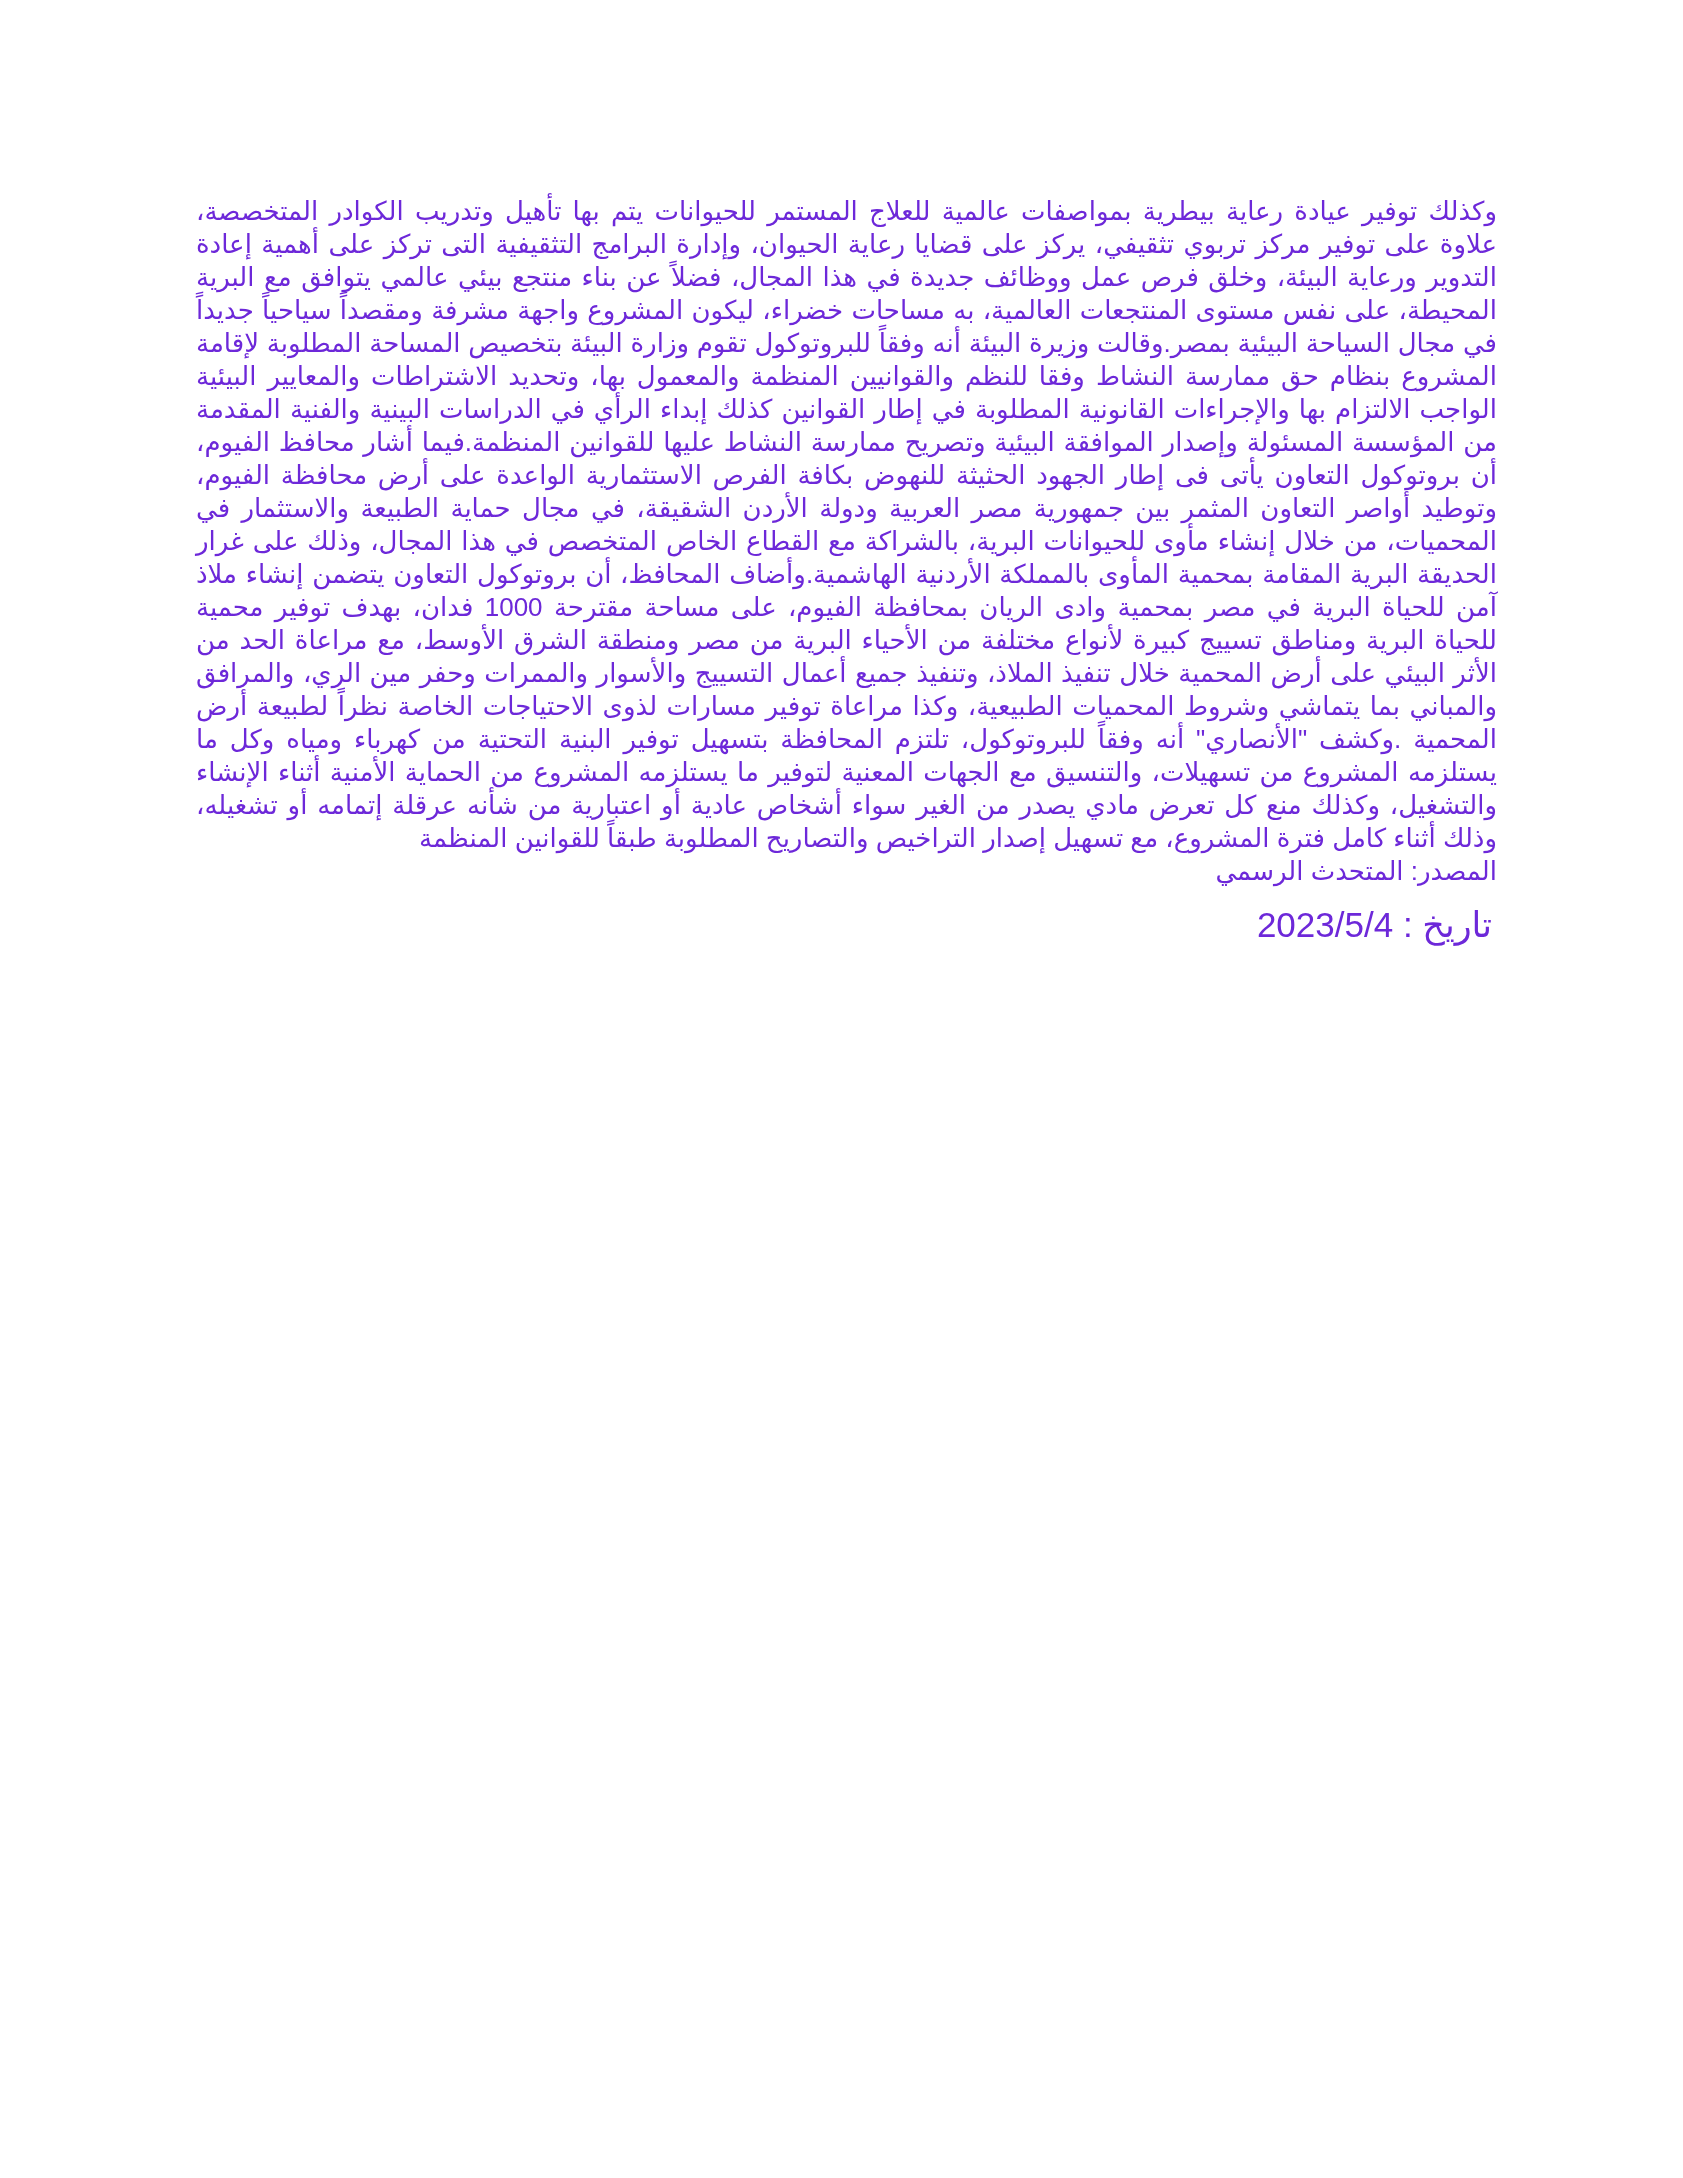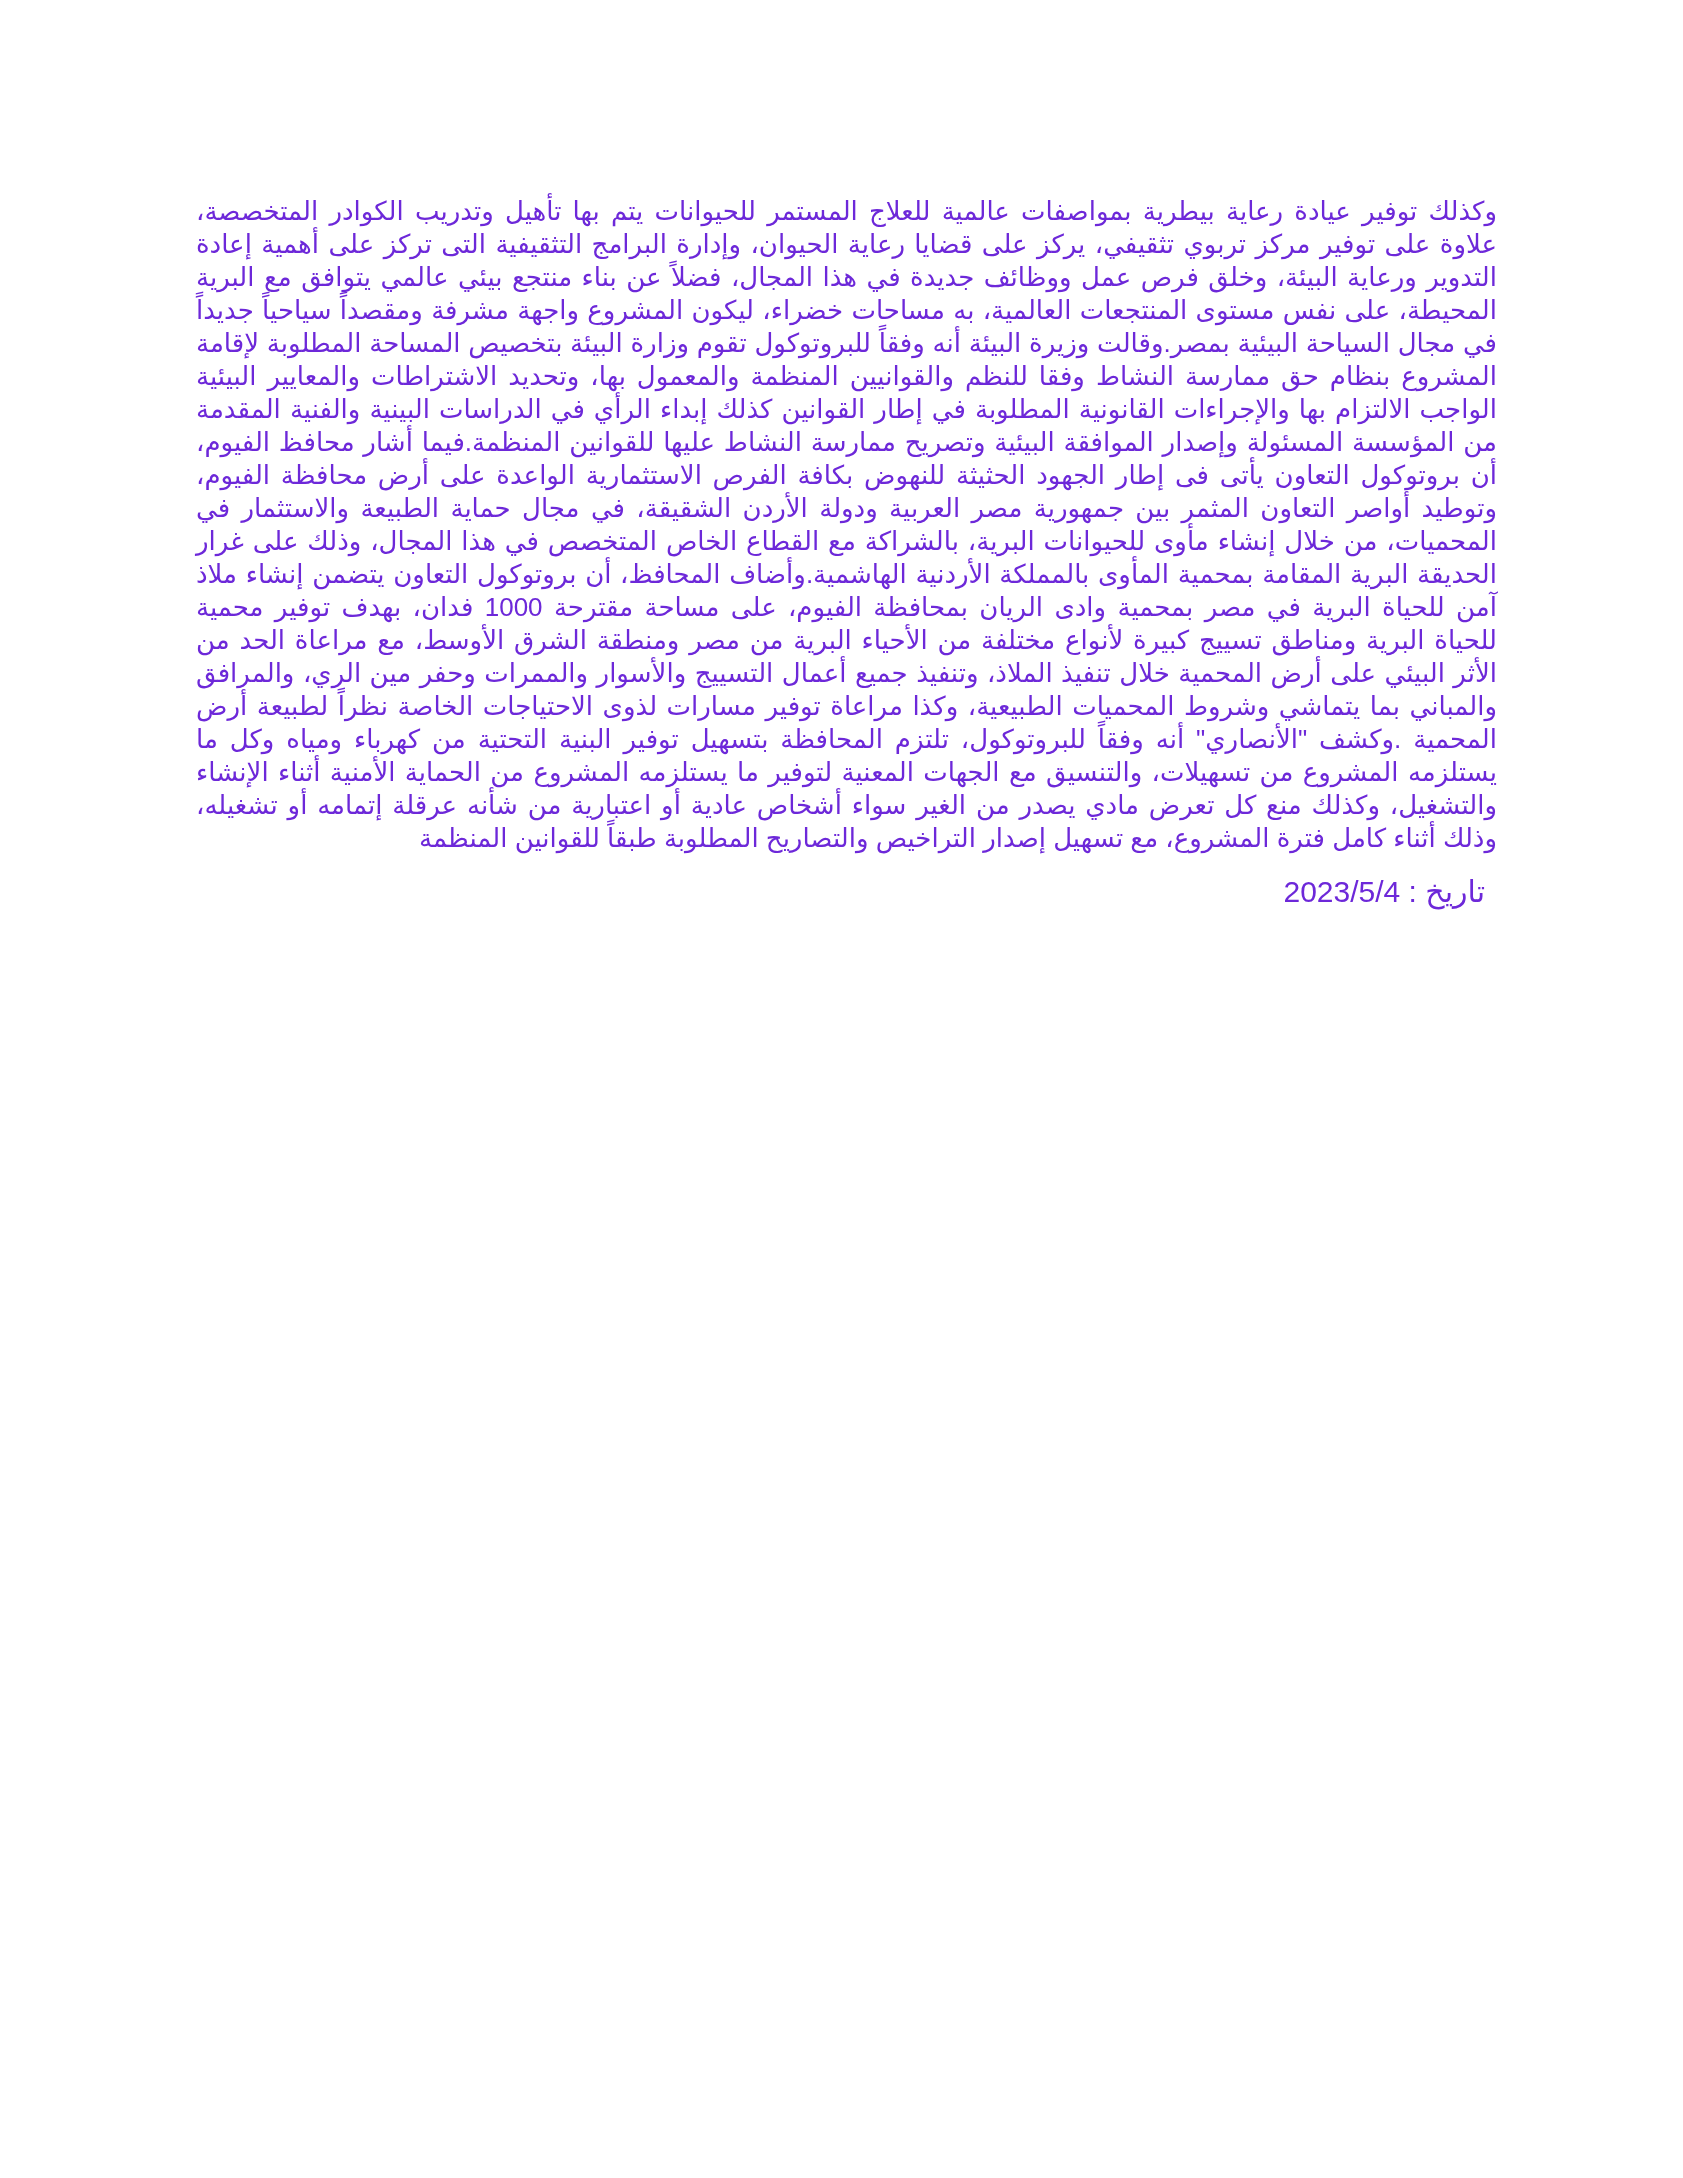--- a/index.html
+++ b/index.html
@@ -27,35 +27,39 @@
     .body-paragraph {
       margin: 0;
       text-align: justify;
       text-align-last: right;
     }
     .source-line {
       margin: 0;
       text-align: right;
     }
     .date-line {
-      margin: 20px 12px 0 0;
+      margin: 20px 5px 0 0;
       text-align: right;
-      font-size: 30px;
+      font-size: 35px;
     }
     .date-value {
       direction: ltr;
       unicode-bidi: embed;
     }
   </style>
 </head>
 <body>
 
 <div class="page">
   <p class="body-paragraph">وكذلك توفير عيادة رعاية بيطرية بمواصفات عالمية للعلاج المستمر للحيوانات يتم بها تأهيل وتدريب الكوادر المتخصصة، علاوة على توفير مركز تربوي تثقيفي، يركز على قضايا رعاية الحيوان، وإدارة البرامج التثقيفية التى تركز على أهمية إعادة التدوير ورعاية البيئة، وخلق فرص عمل ووظائف جديدة في هذا المجال، فضلاً عن بناء منتجع بيئي عالمي يتوافق مع البرية المحيطة، على نفس مستوى المنتجعات العالمية، به مساحات خضراء، ليكون المشروع واجهة مشرفة ومقصداً سياحياً جديداً في مجال السياحة البيئية بمصر.وقالت وزيرة البيئة أنه وفقاً للبروتوكول تقوم وزارة البيئة بتخصيص المساحة المطلوبة لإقامة المشروع بنظام حق ممارسة النشاط وفقا للنظم والقوانيين المنظمة والمعمول بها، وتحديد الاشتراطات والمعايير البيئية الواجب الالتزام بها والإجراءات القانونية المطلوبة في إطار القوانين كذلك إبداء الرأي في الدراسات البينية والفنية المقدمة من المؤسسة المسئولة وإصدار الموافقة البيئية وتصريح ممارسة النشاط عليها للقوانين المنظمة.فيما أشار محافظ الفيوم، أن بروتوكول التعاون يأتى فى إطار الجهود الحثيثة للنهوض بكافة الفرص الاستثمارية الواعدة على أرض محافظة الفيوم، وتوطيد أواصر التعاون المثمر بين جمهورية مصر العربية ودولة الأردن الشقيقة، في مجال حماية الطبيعة والاستثمار في المحميات، من خلال إنشاء مأوى للحيوانات البرية، بالشراكة مع القطاع الخاص المتخصص في هذا المجال، وذلك على غرار الحديقة البرية المقامة بمحمية المأوى بالمملكة الأردنية الهاشمية.وأضاف المحافظ، أن بروتوكول التعاون يتضمن إنشاء ملاذ آمن للحياة البرية في مصر بمحمية وادى الريان بمحافظة الفيوم، على مساحة مقترحة 1000 فدان، بهدف توفير محمية للحياة البرية ومناطق تسييج كبيرة لأنواع مختلفة من الأحياء البرية من مصر ومنطقة الشرق الأوسط، مع مراعاة الحد من الأثر البيئي على أرض المحمية خلال تنفيذ الملاذ، وتنفيذ جميع أعمال التسييج والأسوار والممرات وحفر مين الري، والمرافق والمباني بما يتماشي وشروط المحميات الطبيعية، وكذا مراعاة توفير مسارات لذوى الاحتياجات الخاصة نظراً لطبيعة أرض المحمية .وكشف "الأنصاري" أنه وفقاً للبروتوكول، تلتزم المحافظة بتسهيل توفير البنية التحتية من كهرباء ومياه وكل ما يستلزمه المشروع من تسهيلات، والتنسيق مع الجهات المعنية لتوفير ما يستلزمه المشروع من الحماية الأمنية أثناء الإنشاء والتشغيل، وكذلك منع كل تعرض مادي يصدر من الغير سواء أشخاص عادية أو اعتبارية من شأنه عرقلة إتمامه أو تشغيله، وذلك أثناء كامل فترة المشروع، مع تسهيل إصدار التراخيص والتصاريح المطلوبة طبقاً للقوانين المنظمة</p>
 
+  <p class="source-line">
+    <span>المصدر</span><span>:</span>
+    <span>المتحدث الرسمي</span>
+  </p>
 
   <p class="date-line">
     <span>تاريخ</span>
     <span>:</span>
     <span class="date-value">2023/5/4</span>
   </p>
 </div>
 
 
 </body></html>

